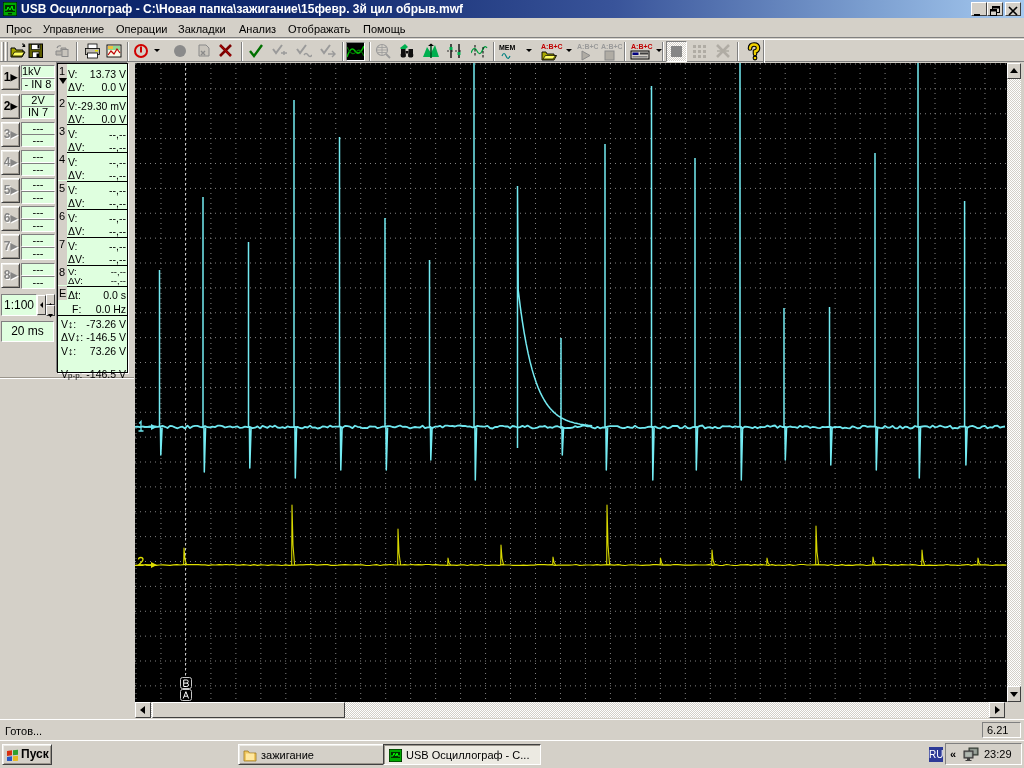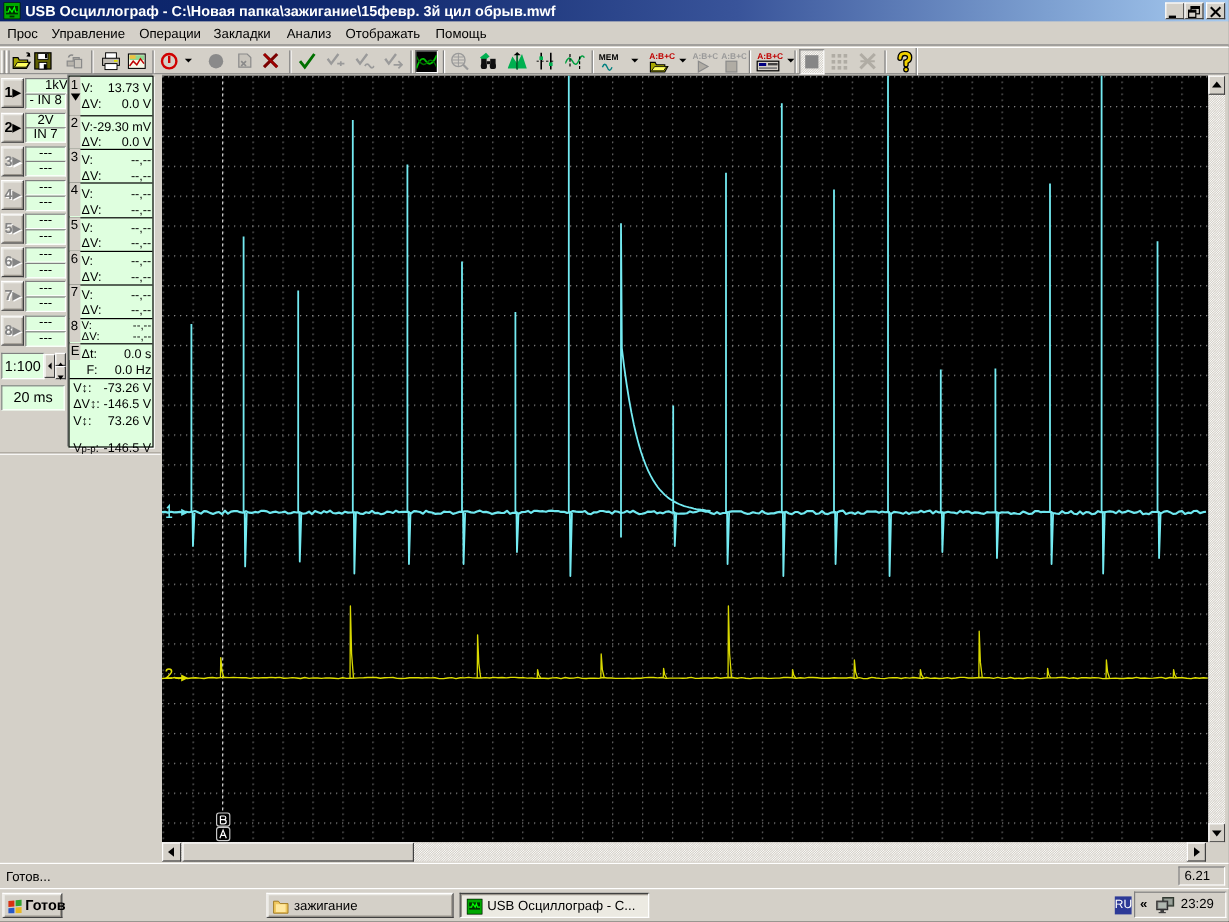--- a/index.html
+++ b/index.html
@@ -206,21 +206,21 @@
  <circle cx="10" cy="16" r="2.4" fill="#000"></circle>
  <path d="M5 6.5 Q5 2.5 9 2.5 Q13 2.5 13 6 Q13 8.7 10 9.5 L10 12" fill="none" stroke="#f0d000" stroke-width="2.4" stroke-linecap="round"></path>
  <circle cx="10" cy="16" r="1.3" fill="#f0d000"></circle>
 </svg>
 <div class="abs" style="left:763px;top:0px;width:2px;height:23px;border-left:1px solid #808080;border-right:1px solid #fff"></div>
 
 </div>
 
 <div class="abs" style="left:0;top:62px;width:135px;height:657px;background:#d4d0c8">
 <div class="abs raised" style="left:1px;top:3px;width:19px;height:25px;box-shadow:inset 1px 1px 0 #ecebe6,inset -1px -1px 0 #9a958c;color:#000;font-size:12px;font-weight:bold;text-align:center;line-height:23px">1<span style="font-size:9px;vertical-align:1px">▶</span></div>
-<div class="abs sunkg f11" style="left:21px;top:3px;width:52px;height:13px;text-align:center;line-height:11px">1kV</div>
+<div class="abs sunkg f11" style="left:21px;top:3px;width:34px;height:13px;text-align:left;line-height:11px">1kV</div>
 <div class="abs sunkg f11" style="left:21px;top:16px;width:34px;height:13px;text-align:center;line-height:11px">- IN 8</div>
 <div class="abs raised" style="left:1px;top:32px;width:19px;height:25px;box-shadow:inset 1px 1px 0 #ecebe6,inset -1px -1px 0 #9a958c;color:#000;font-size:12px;font-weight:bold;text-align:center;line-height:23px">2<span style="font-size:9px;vertical-align:1px">▶</span></div>
 <div class="abs sunkg f11" style="left:21px;top:32px;width:34px;height:13px;text-align:center;line-height:11px">2V</div>
 <div class="abs sunkg f11" style="left:21px;top:44px;width:34px;height:13px;text-align:center;line-height:11px">IN 7</div>
 <div class="abs raised" style="left:1px;top:60px;width:19px;height:25px;box-shadow:inset 1px 1px 0 #ecebe6,inset -1px -1px 0 #9a958c;color:#858585;text-shadow:1px 1px 0 #fff;font-size:12px;font-weight:bold;text-align:center;line-height:23px">3<span style="font-size:9px;vertical-align:1px">▶</span></div>
 <div class="abs sunkg f11" style="left:21px;top:60px;width:34px;height:13px;text-align:center;line-height:11px">---</div>
 <div class="abs sunkg f11" style="left:21px;top:72px;width:34px;height:13px;text-align:center;line-height:11px">---</div>
 <div class="abs raised" style="left:1px;top:88px;width:19px;height:25px;box-shadow:inset 1px 1px 0 #ecebe6,inset -1px -1px 0 #9a958c;color:#858585;text-shadow:1px 1px 0 #fff;font-size:12px;font-weight:bold;text-align:center;line-height:23px">4<span style="font-size:9px;vertical-align:1px">▶</span></div>
 <div class="abs sunkg f11" style="left:21px;top:88px;width:34px;height:13px;text-align:center;line-height:11px">---</div>
 <div class="abs sunkg f11" style="left:21px;top:101px;width:34px;height:13px;text-align:center;line-height:11px">---</div>
@@ -353,23 +353,23 @@
 <div class="abs f11" style="left:0;top:740px;width:1024px;height:28px;background:#d4d0c8;border-top:1px solid #fff">
 <div class="abs raised" style="left:2px;top:3px;width:50px;height:21px;box-shadow:inset 1px 1px 0 #ecebe6,inset -1px -1px 0 #9a958c">
  <svg class="abs" style="left:3px;top:3px" width="13" height="13">
   <g transform="skewY(-6)">
           <rect x="1" y="3" width="5" height="5" fill="#d83010"></rect>
           <rect x="7" y="3" width="5" height="5" fill="#30a030"></rect>
           <rect x="1" y="9" width="5" height="5" fill="#2858c8"></rect>
           <rect x="7" y="9" width="5" height="5" fill="#e8b820"></rect>
         </g>
  </svg>
- <span class="abs" style="left:18px;top:3px;font-weight:bold;font-size:12px">Готов</span>
-</div>
-<div class="abs raised" style="left:222px;top:3px;width:156px;height:21px;box-shadow:inset 1px 1px 0 #ecebe6,inset -1px -1px 0 #9a958c">
+ <span class="abs" style="left:18px;top:3px;font-weight:bold;font-size:12px">Пуск</span>
+</div>
+<div class="abs raised" style="left:238px;top:3px;width:156px;height:21px;box-shadow:inset 1px 1px 0 #ecebe6,inset -1px -1px 0 #9a958c">
  <svg class="abs" style="left:4px;top:3px" width="14" height="14">
   <path d="M1 3 L5 3 L6.5 5 L13 5 L13 13 L1 13 Z" fill="#f0c860" stroke="#a07820" stroke-width="0.8"></path>
   <path d="M3 5.5 L11 5.5 L11 12 L3 12 Z" fill="#ffe8a0"></path>
  </svg>
  <span class="abs" style="left:22px;top:4px;white-space:nowrap">зажигание</span>
 </div>
 <div class="abs" style="left:383px;top:3px;width:158px;height:21px;border:1px solid;border-color:#404040 #fff #fff #404040;background:#eceae2;box-shadow:inset 1px 1px 0 #9a958c">
  <svg class="abs" style="left:5px;top:4px" width="13" height="13">
   <rect x="0" y="0" width="13" height="13" fill="#00a800" stroke="#000"></rect>
   <rect x="2" y="3" width="9" height="6" fill="#003000"></rect>

